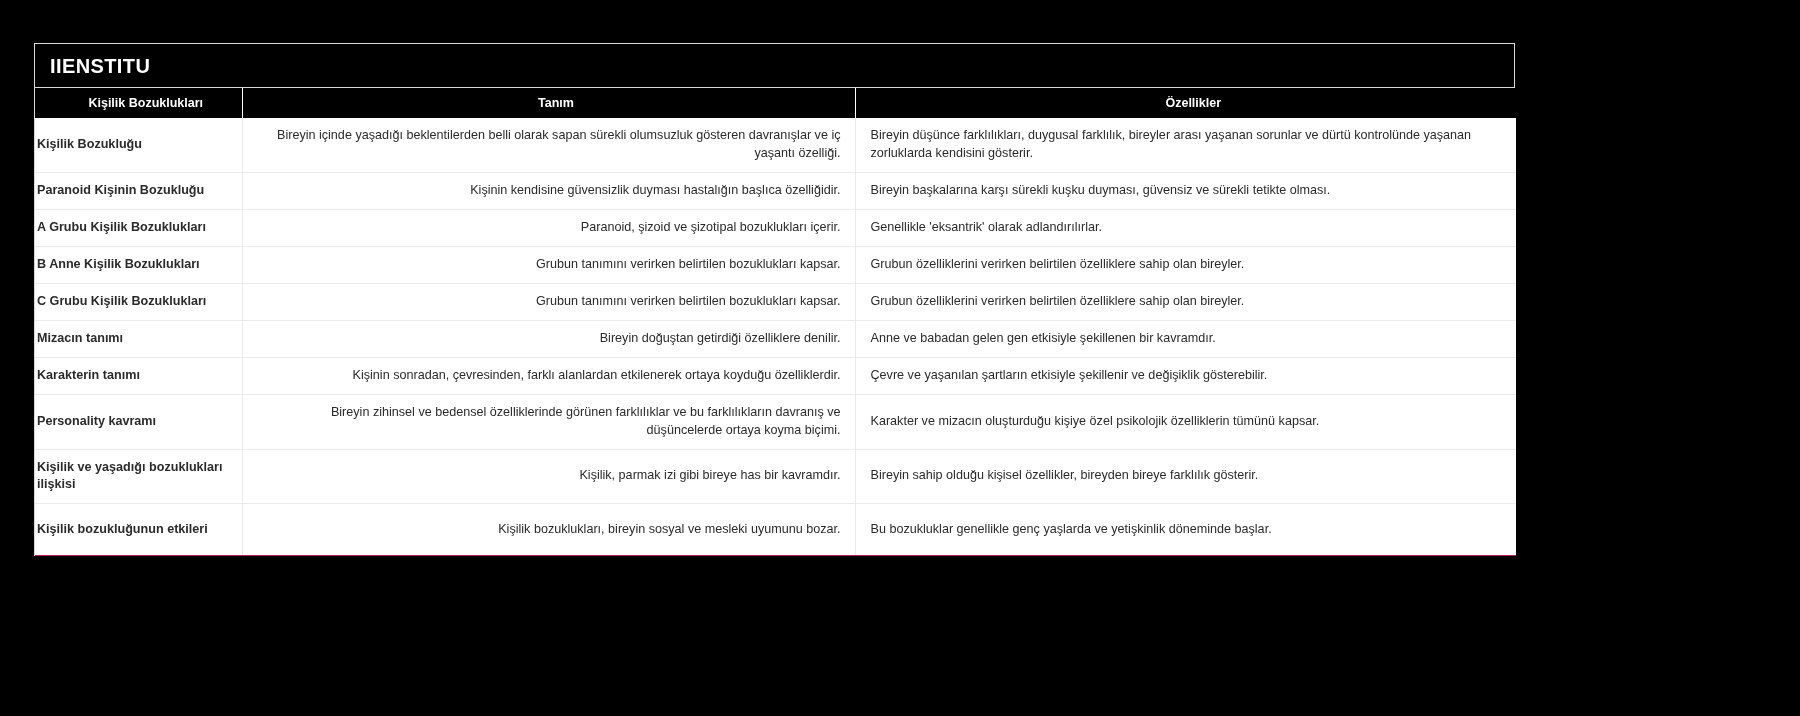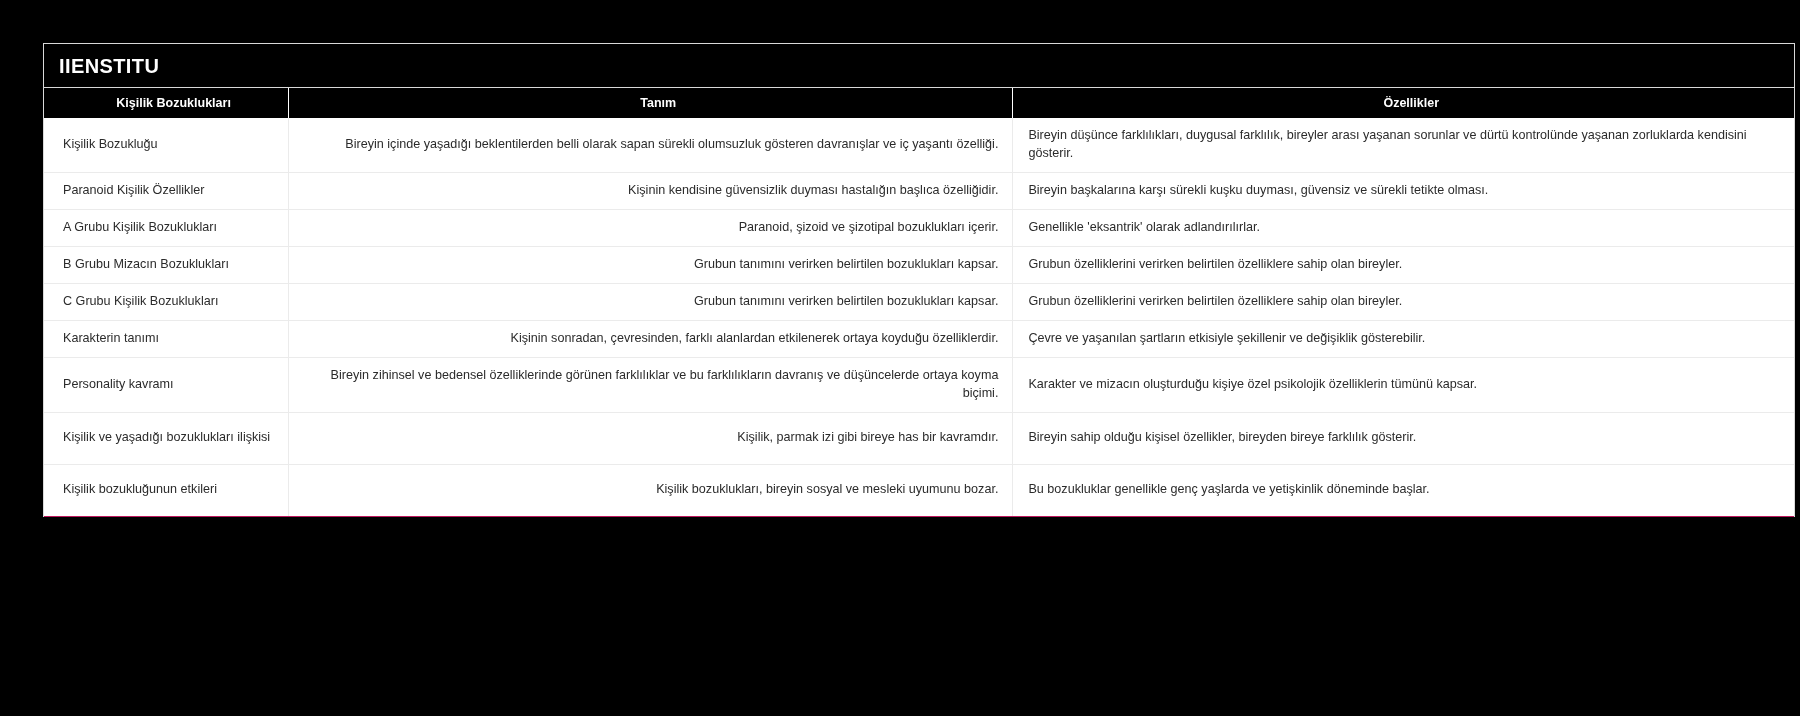--- a/index.html
+++ b/index.html
@@ -14,23 +14,23 @@
 
   .page {
     position: relative;
     width: 1800px;
     height: 716px;
     background: #000000;
   }
 
   .table-card {
     position: absolute;
-    left: 43px;
+    left: 34px;
     top: 43px;
-    width: 1752px;
+    width: 1481px;
     background: #3b82f6;
     border: 1px solid #d9d9d9;
     border-bottom: none;
   }
 
   
   .brand-bar {
     height: 44px;
     background: #000000;
     display: flex;
@@ -78,22 +78,23 @@
     vertical-align: middle;
     padding: 9px 14px 9px 15px;
     border-bottom: 1px solid #ebebeb;
     border-right: 1px solid #ebebeb;
   }
   tbody td:last-child { border-right: none; }
 
   tbody tr:last-child td { border-bottom: 1px solid #be185d; }
 
   td.cell-term {
-    padding-left: 19px;
+    padding-left: 2px;
     padding-right: 10px;
+    font-weight: bold;
   }
   td.cell-def {
     padding-left: 30px;
     text-align: right;
   }
   td.cell-props {
   }
 
   
   .row-tall td { height: 52px; }
@@ -125,43 +126,48 @@
       </thead>
       <tbody>
 
         <tr class="row-tall">
           <td class="cell-term">Kişilik Bozukluğu</td>
           <td class="cell-def">Bireyin içinde yaşadığı beklentilerden belli olarak sapan sürekli olumsuzluk gösteren davranışlar ve iç yaşantı özelliği.</td>
           <td class="cell-props">Bireyin düşünce farklılıkları, duygusal farklılık, bireyler arası yaşanan sorunlar ve dürtü kontrolünde yaşanan zorluklarda kendisini gösterir.</td>
         </tr>
 
         <tr class="row-short">
-          <td class="cell-term">Paranoid Kişilik Özellikler</td>
+          <td class="cell-term">Paranoid Kişinin Bozukluğu</td>
           <td class="cell-def">Kişinin kendisine güvensizlik duyması hastalığın başlıca özelliğidir.</td>
           <td class="cell-props">Bireyin başkalarına karşı sürekli kuşku duyması, güvensiz ve sürekli tetikte olması.</td>
         </tr>
 
         <tr class="row-short">
           <td class="cell-term">A Grubu Kişilik Bozuklukları</td>
           <td class="cell-def">Paranoid, şizoid ve şizotipal bozuklukları içerir.</td>
           <td class="cell-props">Genellikle 'eksantrik' olarak adlandırılırlar.</td>
         </tr>
 
         <tr class="row-short">
-          <td class="cell-term">B Grubu Mizacın Bozuklukları</td>
+          <td class="cell-term">B Anne Kişilik Bozuklukları</td>
           <td class="cell-def">Grubun tanımını verirken belirtilen bozuklukları kapsar.</td>
           <td class="cell-props">Grubun özelliklerini verirken belirtilen özelliklere sahip olan bireyler.</td>
         </tr>
 
         <tr class="row-short">
           <td class="cell-term">C Grubu Kişilik Bozuklukları</td>
           <td class="cell-def">Grubun tanımını verirken belirtilen bozuklukları kapsar.</td>
           <td class="cell-props">Grubun özelliklerini verirken belirtilen özelliklere sahip olan bireyler.</td>
         </tr>
 
+        <tr class="row-short">
+          <td class="cell-term">Mizacın tanımı</td>
+          <td class="cell-def">Bireyin doğuştan getirdiği özelliklere denilir.</td>
+          <td class="cell-props">Anne ve babadan gelen gen etkisiyle şekillenen bir kavramdır.</td>
+        </tr>
 
         <tr class="row-short">
           <td class="cell-term">Karakterin tanımı</td>
           <td class="cell-def">Kişinin sonradan, çevresinden, farklı alanlardan etkilenerek ortaya koyduğu özelliklerdir.</td>
           <td class="cell-props">Çevre ve yaşanılan şartların etkisiyle şekillenir ve değişiklik gösterebilir.</td>
         </tr>
 
         <tr class="row-tall">
           <td class="cell-term">Personality kavramı</td>
           <td class="cell-def">Bireyin zihinsel ve bedensel özelliklerinde görünen farklılıklar ve bu farklılıkların davranış ve düşüncelerde ortaya koyma biçimi.</td>

